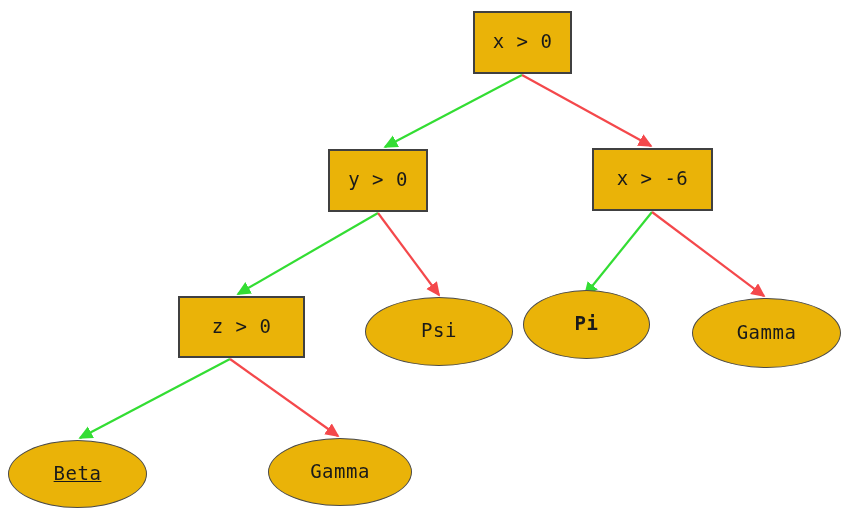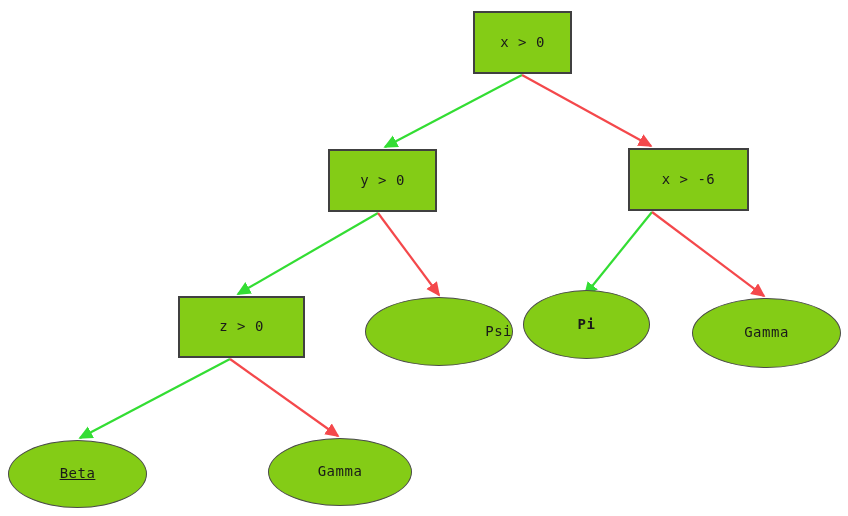--- a/index.html
+++ b/index.html
@@ -25,24 +25,24 @@
     top: 0;
     width: 848px;
     height: 516px;
   }
   .node {
     position: absolute;
     display: flex;
     align-items: center;
     justify-content: center;
     box-sizing: border-box;
-    background: #84cc16;
+    background: #eab308;
     color: #1a1a1a;
     font-family: "DejaVu Sans Mono", monospace;
-    font-size: 14px;
+    font-size: 19px;
     letter-spacing: 0.5px;
     white-space: nowrap;
     z-index: 2;
   }
   .node.decision {
     border: 2px solid #404040;
     border-radius: 0;
   }
   .node.leaf {
     border: 1.6px solid #4a4a4a;
@@ -77,30 +77,30 @@
         <line x1="652" y1="212" x2="764" y2="296" stroke="#f4484b" stroke-width="2.2" marker-end="url(#arrow-false)"></line>
         <line x1="230" y1="359" x2="80" y2="438" stroke="#33dd33" stroke-width="2.2" marker-end="url(#arrow-true)"></line>
         <line x1="230" y1="359" x2="338" y2="436" stroke="#f4484b" stroke-width="2.2" marker-end="url(#arrow-false)"></line>
       </g>
   </svg>
 
   <div id="nodes-layer">
       <div class="node decision" style="left: 473px; top: 11px; width: 99px; height: 63px;">
         <span class="node-label">x &gt; 0</span>
       </div>
-      <div class="node decision" style="left: 328px; top: 149px; width: 109px; height: 63px;">
+      <div class="node decision" style="left: 328px; top: 149px; width: 100px; height: 63px;">
         <span class="node-label">y &gt; 0</span>
       </div>
-      <div class="node decision" style="left: 592px; top: 148px; width: 121px; height: 63px; margin-left: 36px;">
+      <div class="node decision" style="left: 592px; top: 148px; width: 121px; height: 63px;">
         <span class="node-label">x &gt; -6</span>
       </div>
       <div class="node decision" style="left: 178px; top: 296px; width: 127px; height: 62px;">
         <span class="node-label">z &gt; 0</span>
       </div>
-      <div class="node leaf" style="left: 365px; top: 297px; width: 148px; height: 69px; justify-content: flex-end;">
+      <div class="node leaf" style="left: 365px; top: 297px; width: 148px; height: 69px;">
         <span class="node-label">Psi</span>
       </div>
       <div class="node leaf" style="left: 523px; top: 290px; width: 127px; height: 69px; font-weight: bold;">
         <span class="node-label">Pi</span>
       </div>
       <div class="node leaf" style="left: 692px; top: 298px; width: 149px; height: 70px;">
         <span class="node-label">Gamma</span>
       </div>
       <div class="node leaf" style="left: 8px; top: 440px; width: 139px; height: 68px; text-decoration: underline;">
         <span class="node-label">Beta</span>

